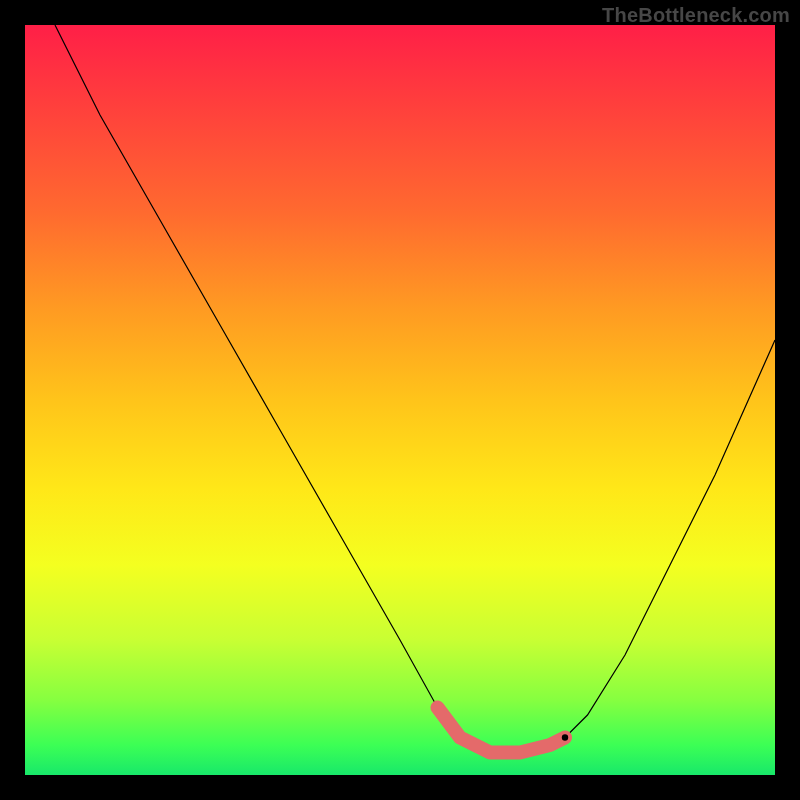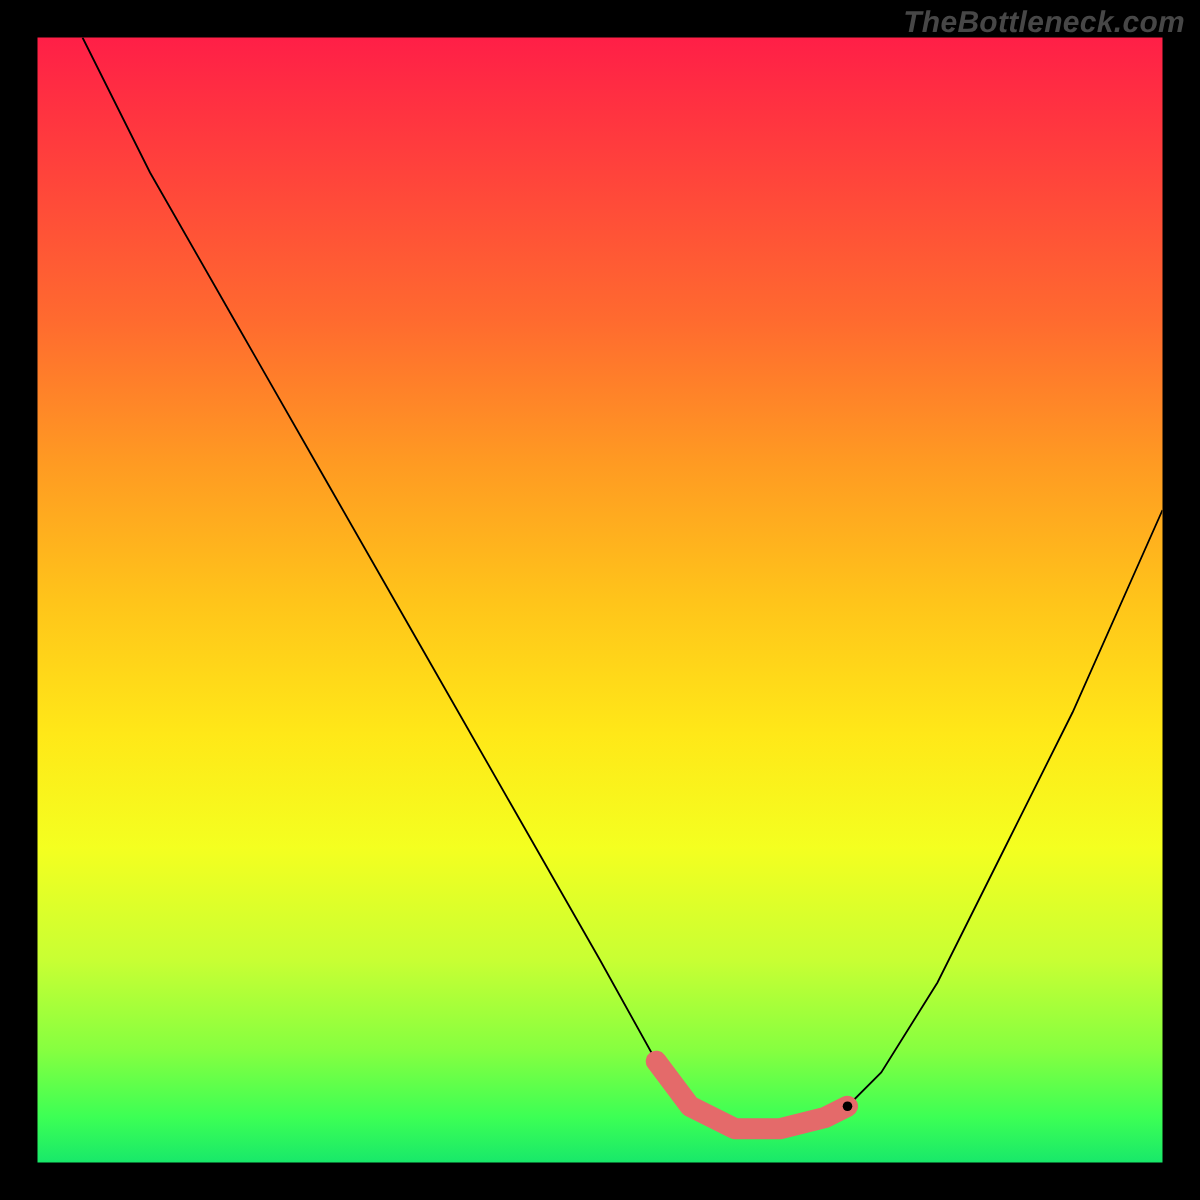--- a/index.html
+++ b/index.html
@@ -9,21 +9,20 @@
     height: 800px;
     background: #000;
     overflow: hidden;
     font-family: Arial, Helvetica, sans-serif;
   }
   .frame {
     position: relative;
     width: 800px;
     height: 800px;
     background: #000;
-    font-style: italic;
   }
   .plot-area {
     position: absolute;
     left: 25px;
     top: 25px;
     width: 750px;
     height: 750px;
     
     background: linear-gradient(to bottom,
       #ff1f47 0%,

